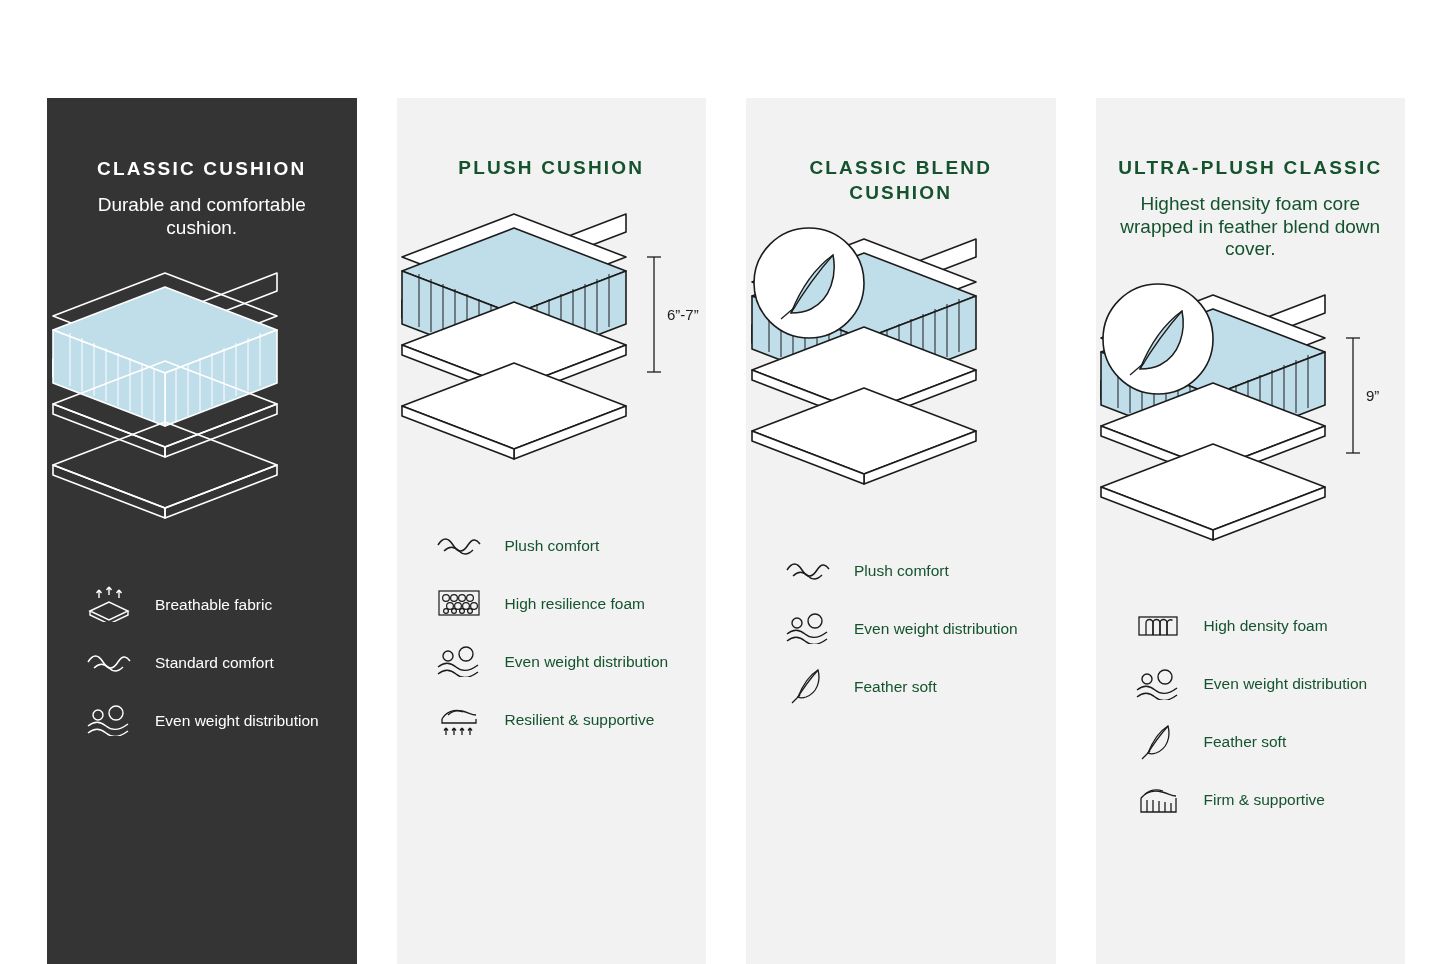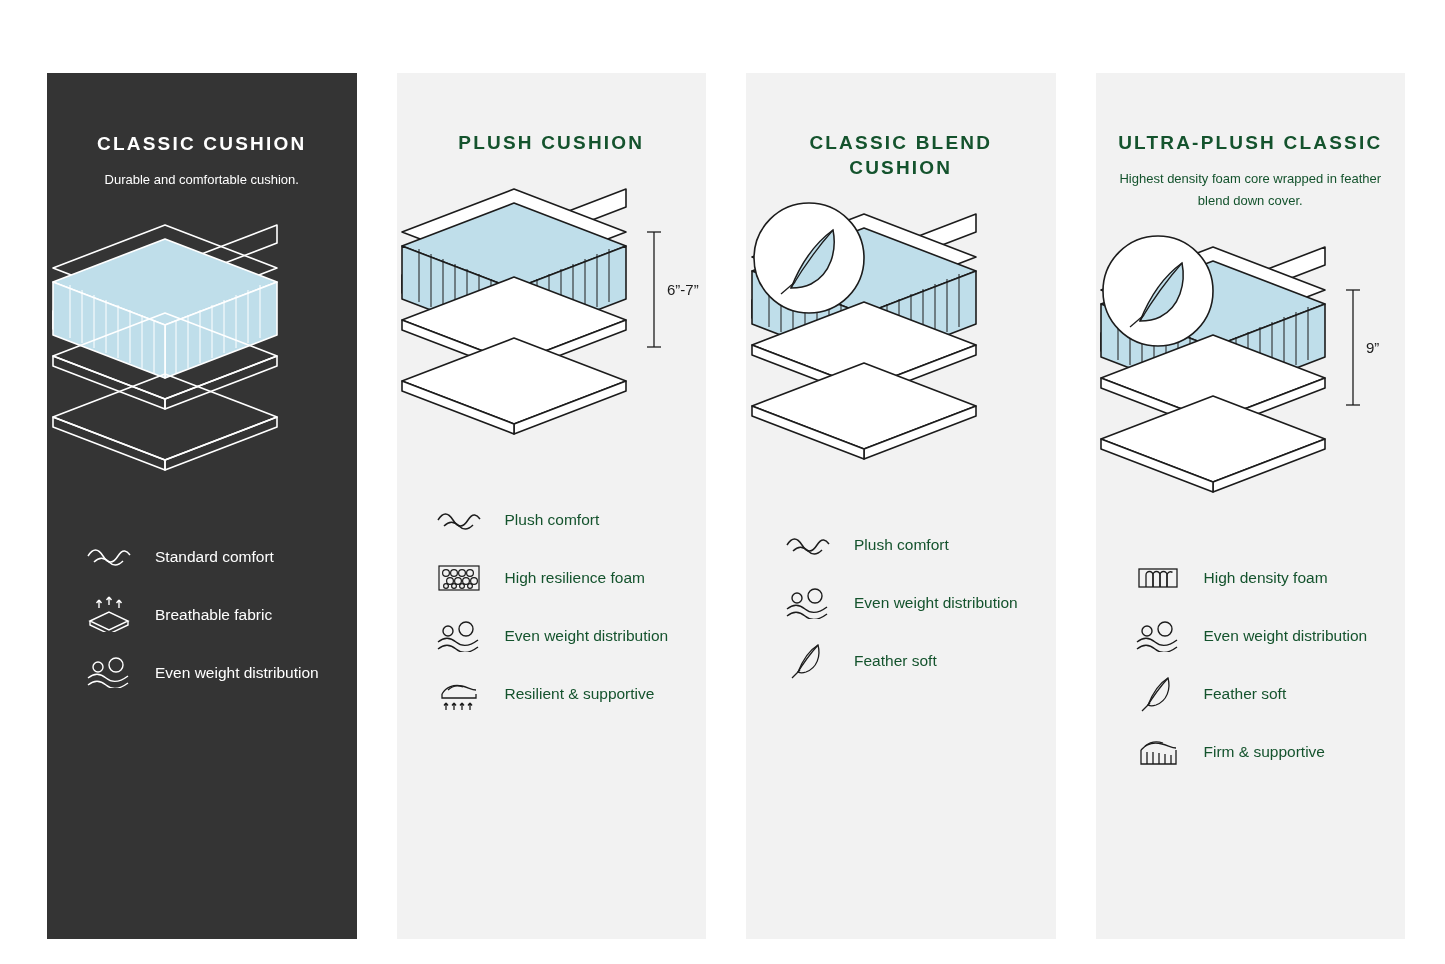--- a/index.html
+++ b/index.html
@@ -18,21 +18,21 @@
     width: 1445px;
     height: 964px;
     background: #ffffff;
   }
   .cards {
     position: absolute;
     left: 0; top: 0;
     width: 1445px;
     height: 964px;
     display: flex;
-    align-items: center;
+    align-items: flex-end;
     padding: 47px 40px 0 47px;
     box-sizing: border-box;
     gap: 40px;
   }
   .card {
     width: 315px;
     box-sizing: border-box;
     position: relative;
   }
   .card.dark {
@@ -52,21 +52,21 @@
     letter-spacing: 2.2px;
     font-size: 19px;
     line-height: 25px;
     margin: 0;
     padding: 0 18px;
   }
   .card.dark .card-title { padding-top: 58px; }
   .card.light .card-title { padding-top: 57px; }
   .card-desc {
     text-align: center;
-    font-size: 13px;
+    font-size: 19px;
     line-height: 22.5px;
     margin: 13px auto 0;
     padding: 0 20px;
     max-width: 280px;
   }
   .diagram-wrap {
     position: relative;
     height: 300px;
     margin-top: 22px;
   }
@@ -149,38 +149,38 @@
               <polygon points="113,0 225,-43 225,-33 113,10" fill="none" stroke="#ffffff"></polygon>
               <polygon points="113,0 1,-43 1,-33 113,10" fill="none" stroke="#ffffff"></polygon>
             </g>
           </g>
         </svg>
       </div>
 
       <div class="features">
         <div class="feature">
           <span class="ficon">
-            <svg width="46" height="22" viewBox="0 0 46 22" fill="none" stroke="#ffffff" stroke-width="1.5">
-              <path d="M2 11c5-8 10-8 15 0s10 8 15 0 9-5 12-1"></path>
-              <path d="M8 17c5-5 10-5 15 0s10 3 14-1"></path>
-            </svg>
-          </span>
-          <span class="flabel">Standard comfort</span>
-        </div>
-        <div class="feature">
-          <span class="ficon">
             <svg width="46" height="36" viewBox="0 0 46 36" fill="none" stroke="#ffffff" stroke-width="1.4">
               <path d="M4 25 L23 16 L42 25 L23 34 Z"></path>
               <path d="M4 25v4l19 9 19-9v-4"></path>
               <path d="M13 12v-8M13 4l-2.5 3M13 4l2.5 3"></path>
               <path d="M23 9V1M23 1l-2.5 3M23 1l2.5 3"></path>
               <path d="M33 12V4M33 4l-2.5 3M33 4l2.5 3"></path>
             </svg>
           </span>
           <span class="flabel">Breathable fabric</span>
+        </div>
+        <div class="feature">
+          <span class="ficon">
+            <svg width="46" height="22" viewBox="0 0 46 22" fill="none" stroke="#ffffff" stroke-width="1.5">
+              <path d="M2 11c5-8 10-8 15 0s10 8 15 0 9-5 12-1"></path>
+              <path d="M8 17c5-5 10-5 15 0s10 3 14-1"></path>
+            </svg>
+          </span>
+          <span class="flabel">Standard comfort</span>
         </div>
         <div class="feature">
           <span class="ficon">
             <svg width="46" height="32" viewBox="0 0 46 32" fill="none" stroke="#ffffff" stroke-width="1.4">
               <circle cx="12" cy="11" r="5"></circle>
               <circle cx="30" cy="9" r="7"></circle>
               <path d="M2 22c6-5 12-5 18 0s14 4 22-2"></path>
               <path d="M2 29c6-5 12-5 18 0s14 4 22-2"></path>
             </svg>
           </span>

